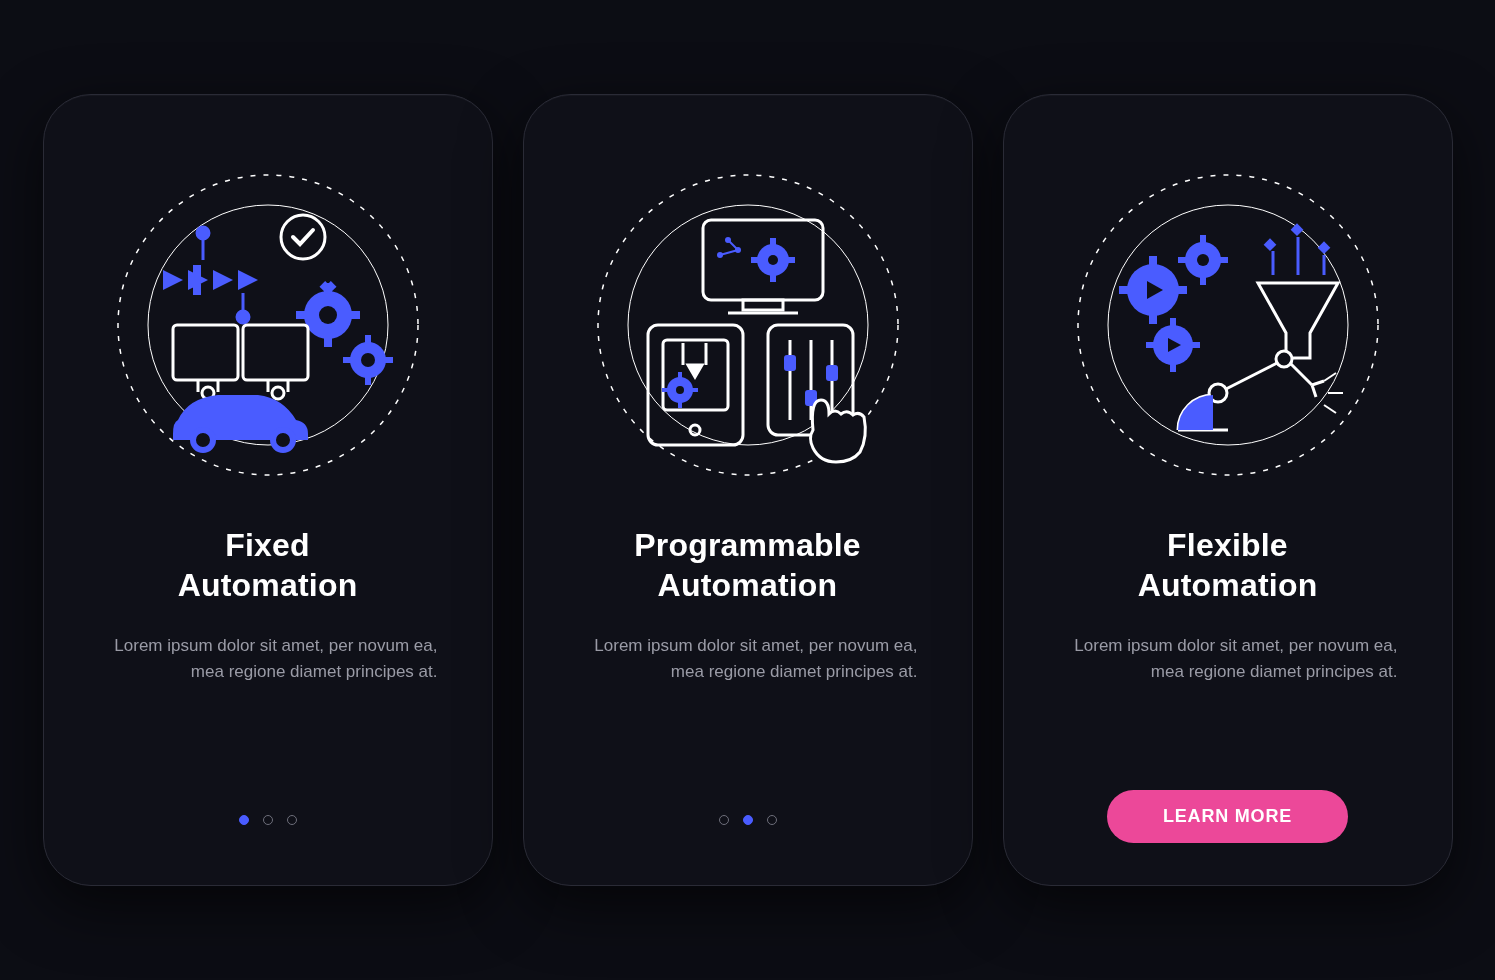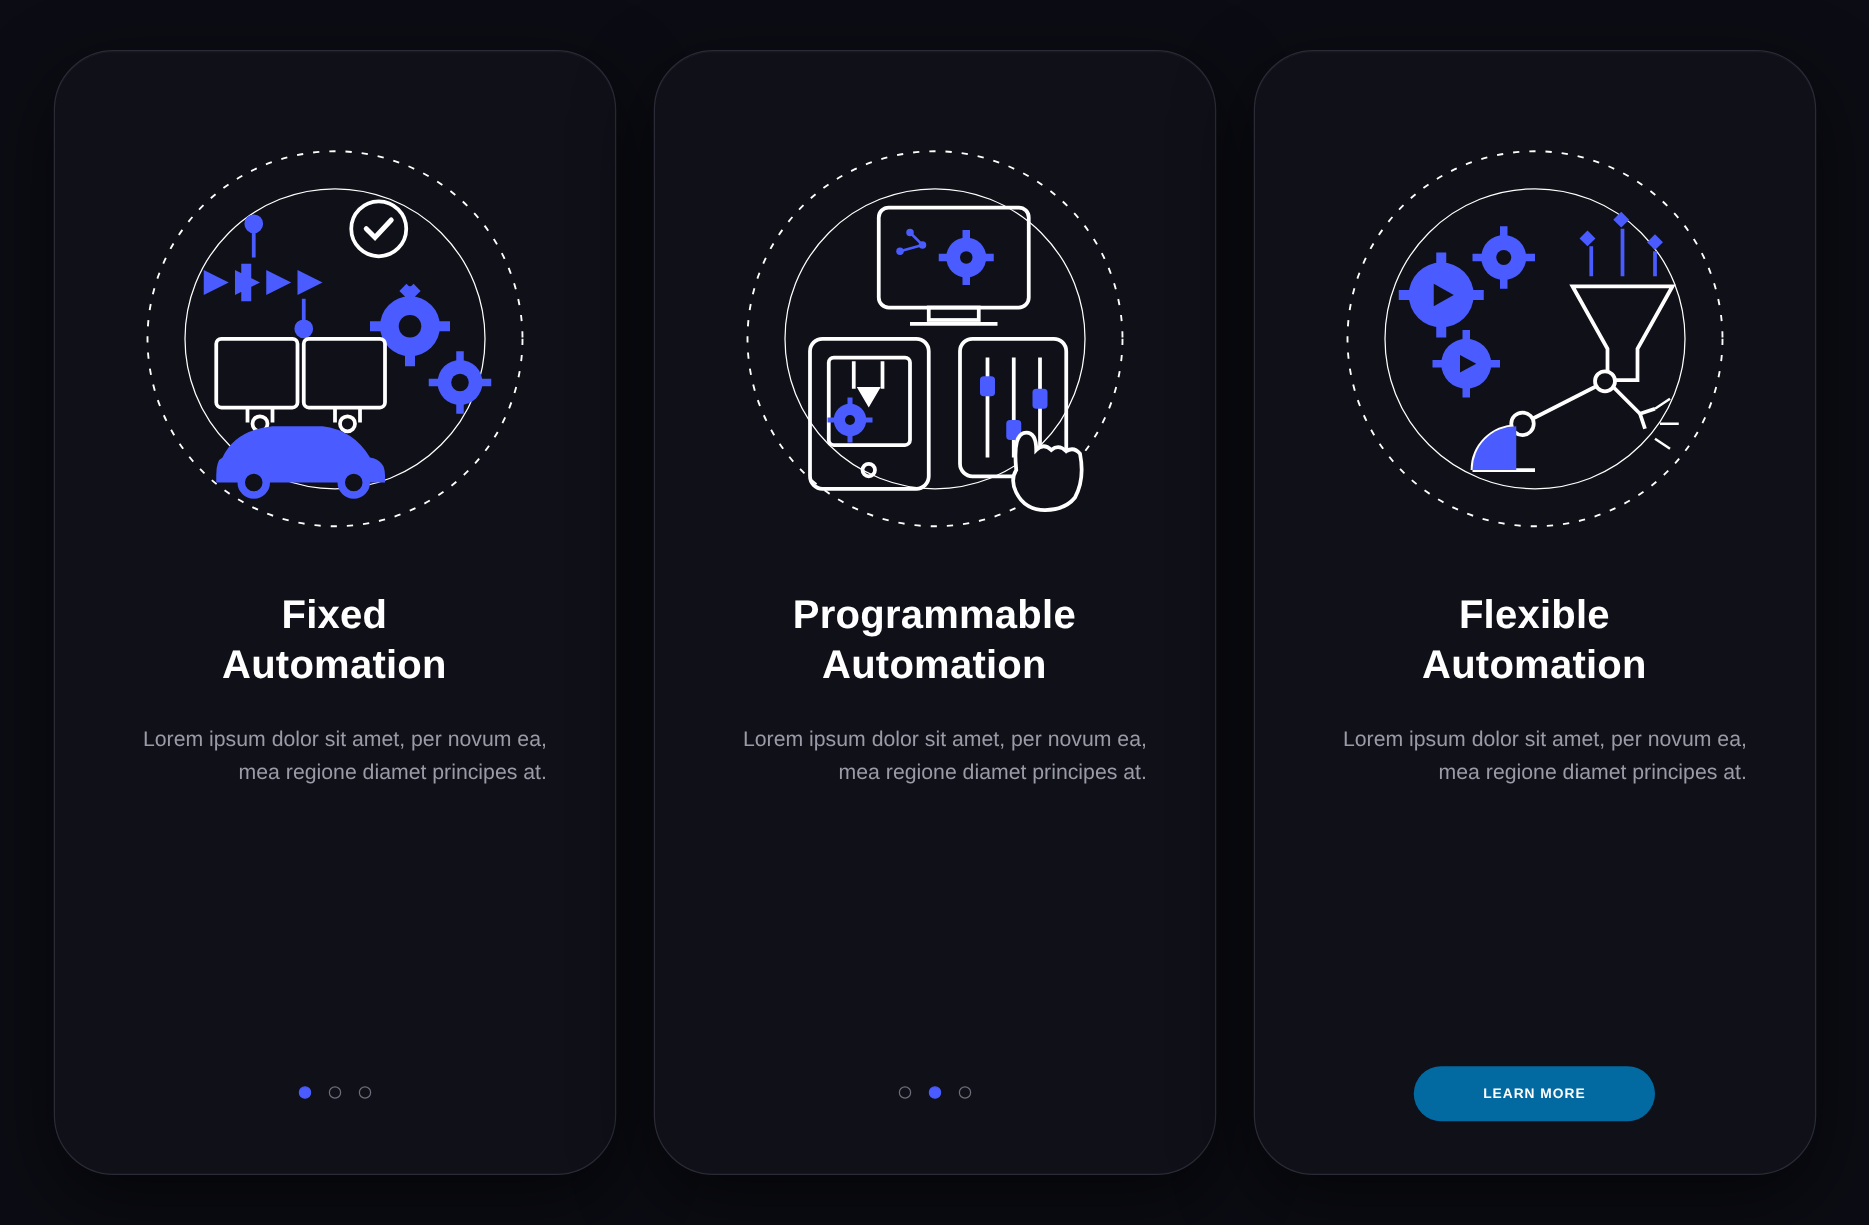--- a/index.html
+++ b/index.html
@@ -8,21 +8,21 @@
   width: 1495px;
   height: 980px;
   display: flex;
   justify-content: center;
   align-items: center;
   gap: 30px;
   font-family: -apple-system, "Segoe UI", Helvetica, Arial, sans-serif;
 }
 .card {
   width: 450px;
-  height: 900px;
+  height: 792px;
   background: #0f1018;
   border-radius: 48px;
   border: 1px solid #2a2b36;
   box-shadow: 0 20px 60px rgba(0,0,0,.6), inset 0 1px 0 rgba(255,255,255,.03);
   display: flex;
   flex-direction: column;
   align-items: center;
   padding: 60px 40px 50px;
   position: relative;
 }
@@ -61,26 +61,26 @@
   border: 1.5px solid #6d6e7a;
   background: transparent;
 }
 .dot.active {
   background: #4a5cff;
   border-color: #4a5cff;
 }
 .cta {
   position: absolute;
   bottom: 42px;
-  background: #0369a1;
+  background: #ec4899;
   color: #fff;
   border: none;
   border-radius: 999px;
   padding: 16px 56px;
-  font-size: 11px;
+  font-size: 18px;
   font-weight: 700;
   letter-spacing: .8px;
   cursor: pointer;
 }
 </style>
 </head>
 <body>
 
 <div class="card">
   <svg class="illo" viewBox="0 0 320 320">

